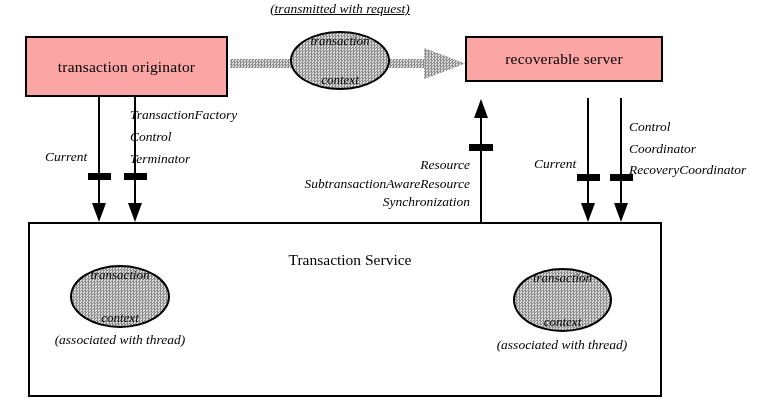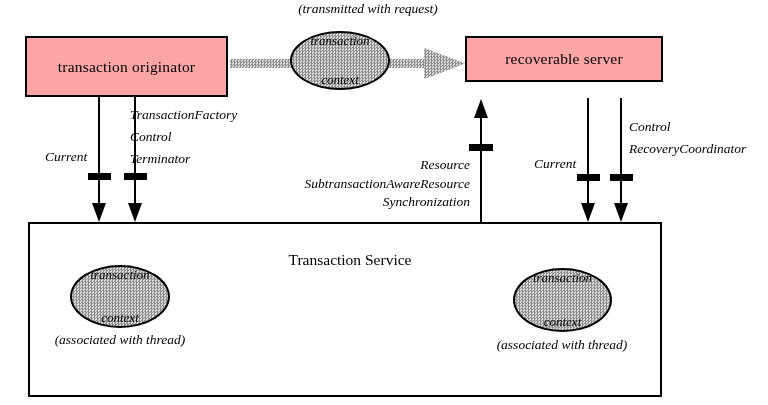--- a/index.html
+++ b/index.html
@@ -109,21 +109,21 @@
     width: 208px;
     font-size: 15.5px;
     text-align: center;
   }
 </style>
 </head>
 <body>
 
 <div id="canvas">
 
-  <div class="abs lbl-italic center-text" style="left:268px; top:1px; width:200px;">(transmitted with request)</div>
+  <div class="abs lbl-italic center-text" style="left:240px; top:1px; width:200px;text-decoration:underline;">(transmitted with request)</div>
 
   <div class="node-box" style="left:25px; top:36px; width:203px; height:61px;">
     <span>transaction originator</span>
   </div>
 
   <div class="node-box" style="left:465px; top:36px; width:198px; height:46px;">
     <span>recoverable server</span>
   </div>
 
   <div class="gray-shaft halftone"></div>
@@ -166,20 +166,21 @@
   <div class="arrow-down" style="left:581px; top:203px;"></div>
   <div class="tick" style="left:577px; top:174px; width:23px;"></div>
 
   <div class="vline" style="left:620px; top:98px; height:106px;"></div>
   <div class="arrow-down" style="left:614px; top:203px;"></div>
   <div class="tick" style="left:610px; top:174px; width:23px;"></div>
 
   <div class="lbl-italic" style="left:534px; top:156px;">Current</div>
   <div class="lbl-italic lbl-stack" style="left:629px; top:116px; line-height:21.5px;">
     <span>Control</span>
+    <span>Coordinator</span>
     <span>RecoveryCoordinator</span>
   </div>
 
   <div class="ellipse halftone" style="left:70px; top:265px; width:100px; height:63px;">
     <span>transaction</span>
     <span>context</span>
   </div>
   <div class="abs lbl-italic center-text" style="left:30px; top:332px; width:180px;">(associated with thread)</div>
 
   <div class="ellipse halftone" style="left:513px; top:268px; width:99px; height:64px;">

